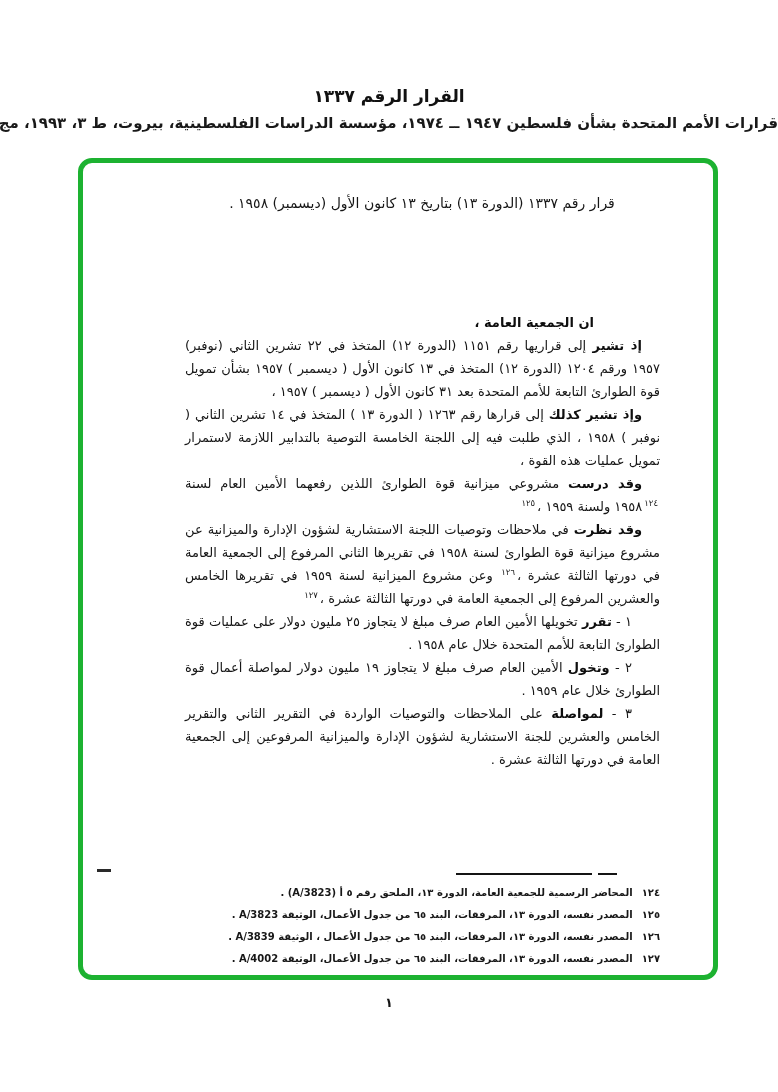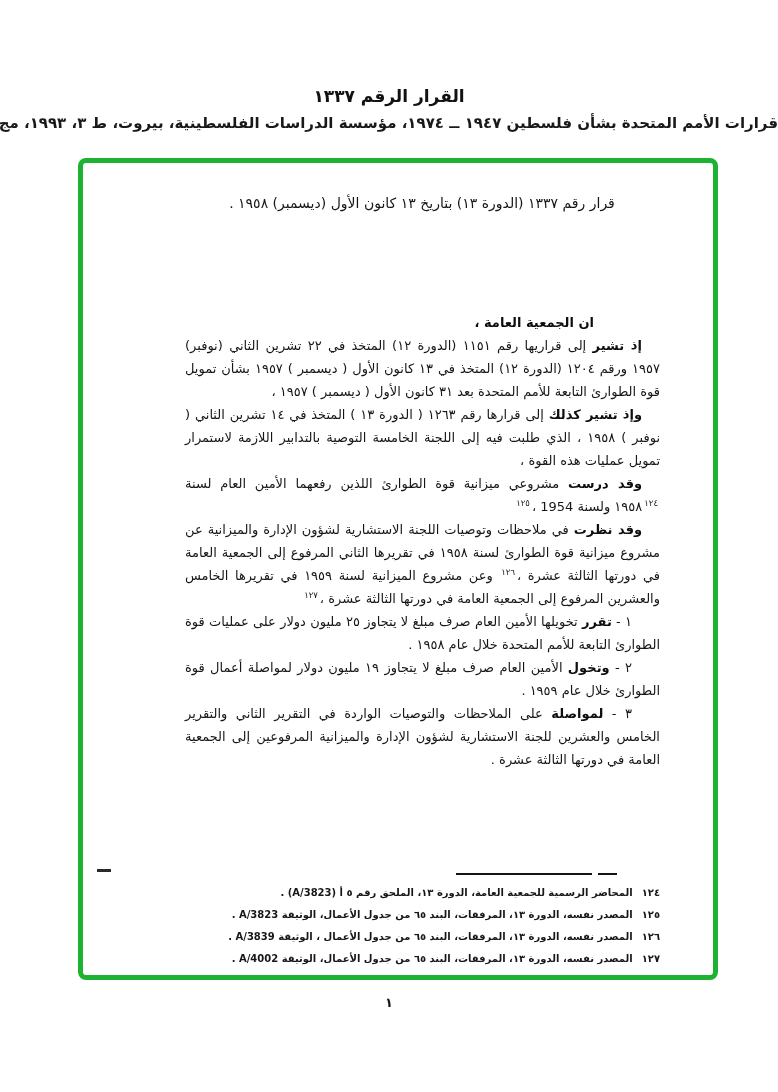--- a/index.html
+++ b/index.html
@@ -11,21 +11,21 @@
   .page-title{
     position:absolute;top:86px;left:0;right:0;text-align:center;
     font-size:17px;font-weight:bold;letter-spacing:0.5px;color:#111;
   }
   .source-line{
     position:absolute;top:114px;left:0;right:0;text-align:center;
     font-size:15px;font-weight:bold;color:#191919;white-space:nowrap;
   }
   .frame{
     position:absolute;left:78px;top:158px;width:640px;height:822px;
-    border:5px solid #1db231;border-radius:8px;box-sizing:border-box;
+    border:5px solid #1db231;border-radius:14px;box-sizing:border-box;
     background:transparent;
   }
   .date-line{
     position:absolute;top:26px;right:71px;width:440px;text-align:center;
     font-size:14px;line-height:29px;color:#161616;
   }
   .subject{
     position:absolute;top:84px;left:40px;right:0;text-align:center;
     font-weight:bold;font-size:15px;line-height:27px;color:#101010;
   }
@@ -71,21 +71,21 @@
   <div class="date-line">قرار رقم ١٣٣٧ (الدورة ١٣) بتاريخ ١٣ كانون الأول (ديسمبر) ١٩٥٨ .</div>
 
 
   <div class="body-text">
     <p class="par par-opening"><span class="b">ان الجمعية العامة ،</span></p>
 
     <p class="par"><span class="b">إذ تشير</span><span> إلى قراريها رقم ١١٥١ (الدورة ١٢) المتخذ في ٢٢ تشرين الثاني (نوفبر) ١٩٥٧ ورقم ١٢٠٤ (الدورة ١٢) المتخذ في ١٣ كانون الأول ( ديسمبر ) ١٩٥٧ بشأن تمويل قوة الطوارئ التابعة للأمم المتحدة بعد ٣١ كانون الأول ( ديسمبر ) ١٩٥٧ ،</span></p>
 
     <p class="par"><span class="b">وإذ تشير كذلك</span><span> إلى قرارها رقم ١٢٦٣ ( الدورة ١٣ ) المتخذ في ١٤ تشرين الثاني ( نوفبر ) ١٩٥٨ ، الذي طلبت فيه إلى اللجنة الخامسة التوصية بالتدابير اللازمة لاستمرار تمويل عمليات هذه القوة ،</span></p>
 
-    <p class="par"><span class="b">وقد درست</span><span> مشروعي ميزانية قوة الطوارئ اللذين رفعهما الأمين العام لسنة ١٩٥٨</span><sup class="fnref">١٢٤</sup><span> ولسنة 1954 ،</span><sup class="fnref">١٢٥</sup></p>
+    <p class="par"><span class="b">وقد درست</span><span> مشروعي ميزانية قوة الطوارئ اللذين رفعهما الأمين العام لسنة ١٩٥٨</span><sup class="fnref">١٢٤</sup><span> ولسنة ١٩٥٩ ،</span><sup class="fnref">١٢٥</sup></p>
 
     <p class="par"><span class="b">وقد نظرت</span><span> في ملاحظات وتوصيات اللجنة الاستشارية لشؤون الإدارة والميزانية عن مشروع ميزانية قوة الطوارئ لسنة ١٩٥٨ في تقريرها الثاني المرفوع إلى الجمعية العامة في دورتها الثالثة عشرة ،</span><sup class="fnref">١٢٦</sup><span> وعن مشروع الميزانية لسنة ١٩٥٩ في تقريرها الخامس والعشرين المرفوع إلى الجمعية العامة في دورتها الثالثة عشرة ،</span><sup class="fnref">١٢٧</sup></p>
 
     <p class="par par-numbered"><span class="n">١ - </span><span class="b">تقرر</span><span> تخويلها الأمين العام صرف مبلغ لا يتجاوز ٢٥ مليون دولار على عمليات قوة الطوارئ التابعة للأمم المتحدة خلال عام ١٩٥٨ .</span></p>
 
     <p class="par par-numbered"><span class="n">٢ - </span><span class="b">وتخول</span><span> الأمين العام صرف مبلغ لا يتجاوز ١٩ مليون دولار لمواصلة أعمال قوة الطوارئ خلال عام ١٩٥٩ .</span></p>
 
     <p class="par par-numbered"><span class="n">٣ - </span><span class="b">لمواصلة</span><span> على الملاحظات والتوصيات الواردة في التقرير الثاني والتقرير الخامس والعشرين للجنة الاستشارية لشؤون الإدارة والميزانية المرفوعين إلى الجمعية العامة في دورتها الثالثة عشرة .</span></p>
   </div>
 

